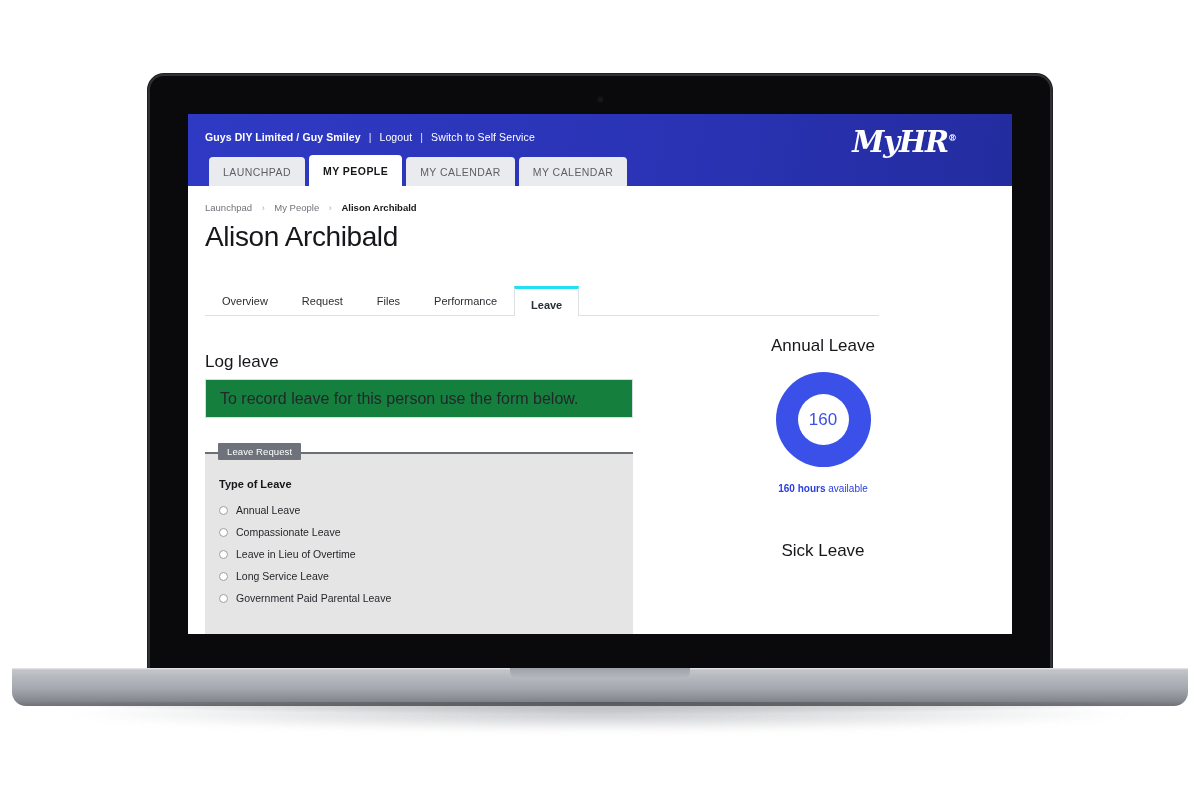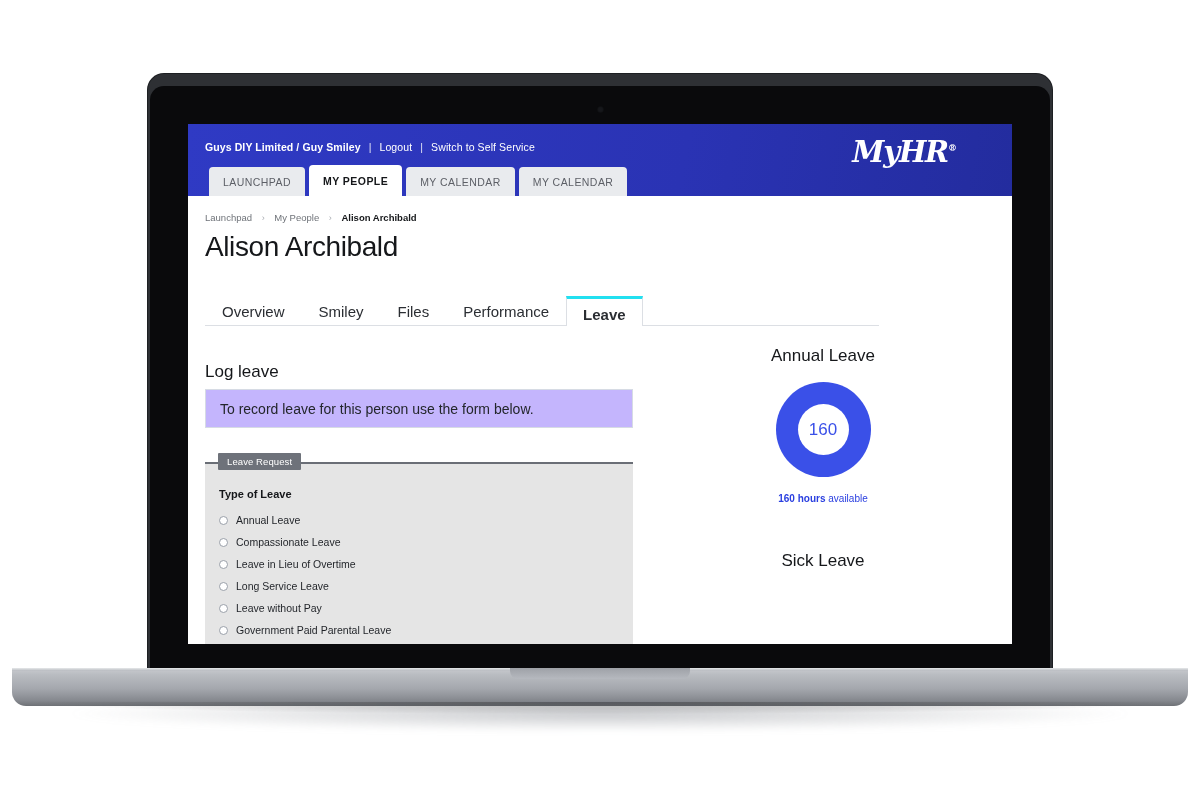--- a/index.html
+++ b/index.html
@@ -27,21 +27,21 @@
     top: 74px;
     width: 904px;
     height: 600px;
     background: #2e3034;
     border-radius: 16px 16px 4px 4px;
     box-shadow: 0 0 0 1px #1d1f22;
   }
   .lid-inner {
     position: absolute;
     left: 2px;
-    top: 12px;
+    top: 2px;
     width: 900px;
     height: 596px;
     background: #0a0a0c;
     border-radius: 14px 14px 3px 3px;
   }
   .webcam {
     position: absolute;
     left: 50%;
     top: 20px;
     width: 7px;
@@ -217,21 +217,21 @@
     width: 674px;
     height: 30px;
     border-bottom: 1px solid #dcdfe4;
     display: flex;
     align-items: stretch;
   }
   .subtab {
     padding: 0 16px;
     display: flex;
     align-items: center;
-    font-size: 15px;
+    font-size: 11px;
     color: #2b2e33;
     background: transparent;
     border: 1px solid transparent;
     border-bottom: none;
     position: relative;
     top: 0;
   }
   .subtab.active {
     background: #ffffff;
     border-color: #dcdfe4;
@@ -251,25 +251,25 @@
     color: #15171a;
   }
 
   .infobox {
     position: absolute;
     left: 17px;
     top: 193px;
     width: 428px;
     height: 39px;
     border: 1px solid #d6dbe4;
-    background: #c4b5fd;
+    background: #15803d;
     display: flex;
     align-items: center;
     padding-left: 14px;
-    font-size: 14px;
+    font-size: 16px;
     color: #23262b;
   }
 
   
   .formpanel {
     position: absolute;
     left: 17px;
     top: 266px;
     width: 428px;
     bottom: 0;
@@ -410,21 +410,21 @@
             <span class="chev">›</span>
             <a href="#" style="color:#6f7379;text-decoration:none">My People</a>
             <span class="chev">›</span>
             <span class="current">Alison Archibald</span>
           </div>
 
           <h1 class="page-title">Alison Archibald</h1>
 
           <div class="subtabs">
             <div class="subtab">Overview</div>
-            <div class="subtab">Smiley</div>
+            <div class="subtab">Request</div>
             <div class="subtab">Files</div>
             <div class="subtab">Performance</div>
             <div class="subtab active">Leave</div>
           </div>
 
           <h2 class="section-title">Log leave</h2>
 
           <div class="infobox">
             <span>To record leave for this person use the form below.</span>
           </div>
@@ -445,24 +445,20 @@
               <label class="radio-row">
                 <span class="radio-dot"></span>
                 <span>Leave in Lieu of Overtime</span>
               </label>
               <label class="radio-row">
                 <span class="radio-dot"></span>
                 <span>Long Service Leave</span>
               </label>
               <label class="radio-row">
                 <span class="radio-dot"></span>
-                <span>Leave without Pay</span>
-              </label>
-              <label class="radio-row">
-                <span class="radio-dot"></span>
                 <span>Government Paid Parental Leave</span>
               </label>
             </div>
           </div>
 
           <div class="rightcol">
             <div class="leave-heading">Annual Leave</div>
 
             <div class="donut-wrap">
               <div class="donut">

